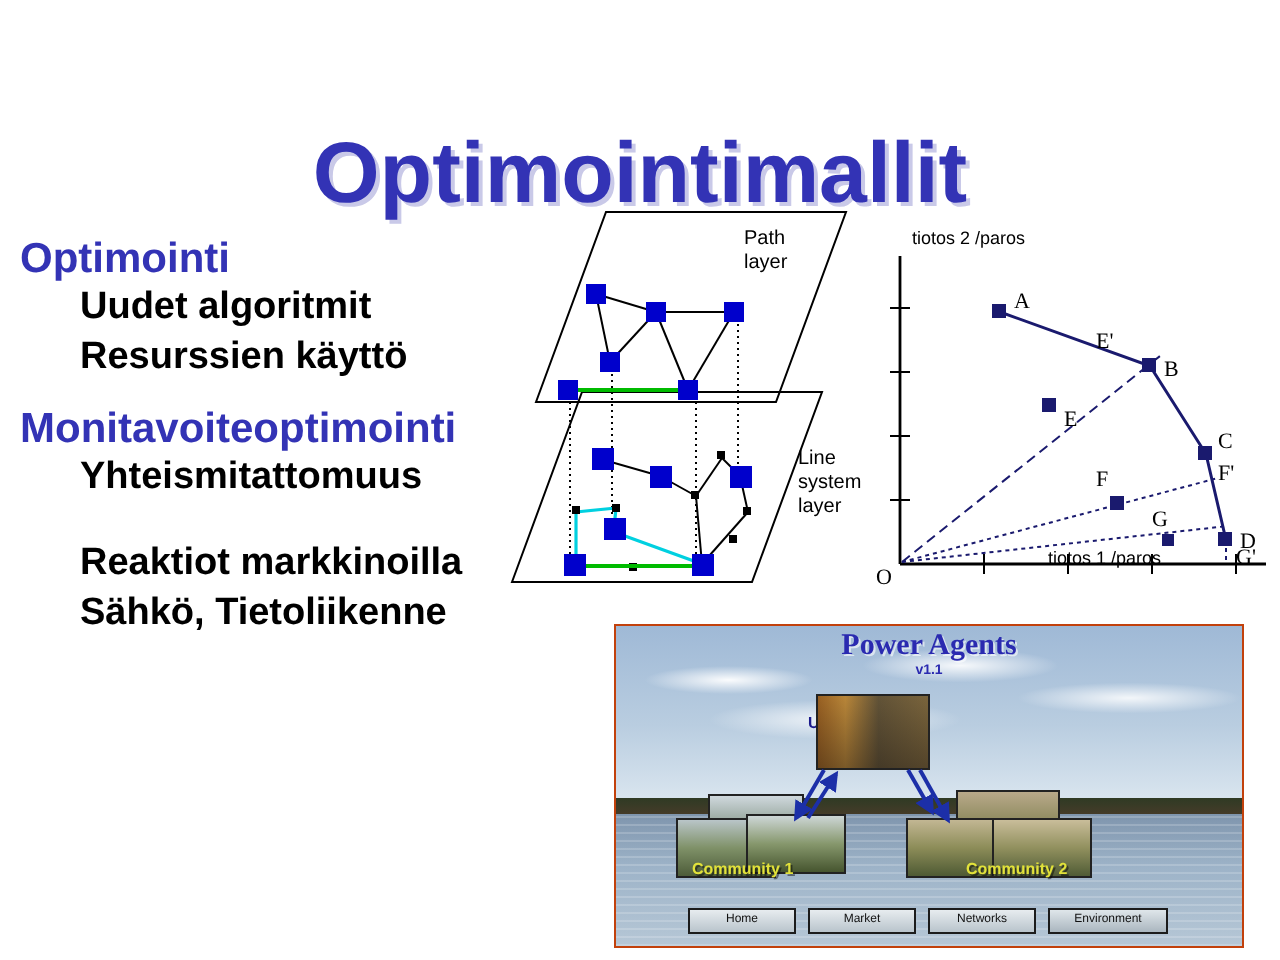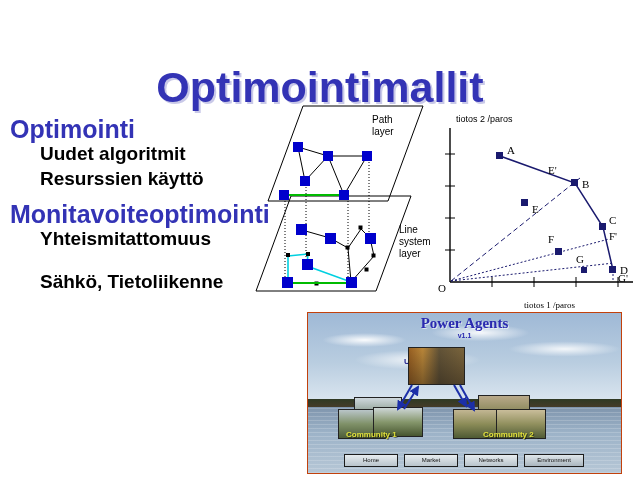--- a/index.html
+++ b/index.html
@@ -39,21 +39,21 @@
   
   #bullets {
     position: absolute;
     left: 10px;
     top: 118px;
     width: 290px;
   }
   .head {
     color: #3333b5;
     font-weight: bold;
-    font-size: 25px;
+    font-size: 21px;
     line-height: 23px;
     white-space: nowrap;
   }
   .sub {
     color: #000000;
     font-weight: bold;
     font-size: 19px;
     line-height: 25px;
     margin-left: 30px;
     white-space: nowrap;
@@ -89,21 +89,21 @@
     height: 195px;
   }
   #chart svg { display: block; }
   .ax-label {
     position: absolute;
     font-size: 9px;
     color: #000;
     white-space: nowrap;
   }
   #ylabel { left: 8px; top: 2px; padding-left: 20px; }
-  #xlabel { left: 96px; top: 188px; font-family: Liberation Serif, serif; }
+  #xlabel { left: 96px; top: 162px; }
 
   
   #pa {
     position: absolute;
     left: 307px;
     top: 312px;
     width: 313px;
     height: 160px;
     border: 1px solid #c2410c;
     overflow: hidden;
@@ -198,20 +198,21 @@
     <div class="sub">Uudet algoritmit</div>
     <div class="sub">Resurssien käyttö</div>
 
     <div class="gap-a"></div>
 
     <div class="head">Monitavoiteoptimointi</div>
     <div class="sub">Yhteismitattomuus</div>
 
     <div class="gap-b"></div>
 
+    <div class="sub">Reaktiot markkinoilla</div>
     <div class="sub">Sähkö, Tietoliikenne</div>
   </div>
 
   <div id="layers">
     <svg width="190" height="215" viewBox="0 0 190 215">
 
       <polygon points="20,105 55,10 175,10 140,105" fill="none" stroke="#000" stroke-width="1"></polygon>
 
       <polygon points="8,195 43,100 163,100 128,195" fill="none" stroke="#000" stroke-width="1"></polygon>
 

